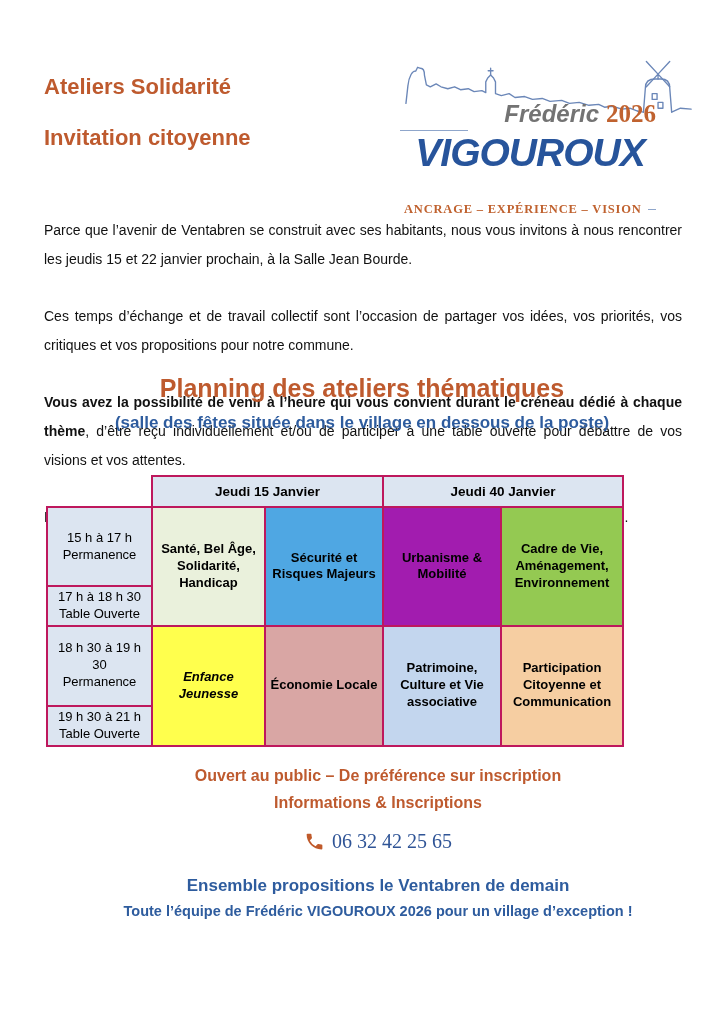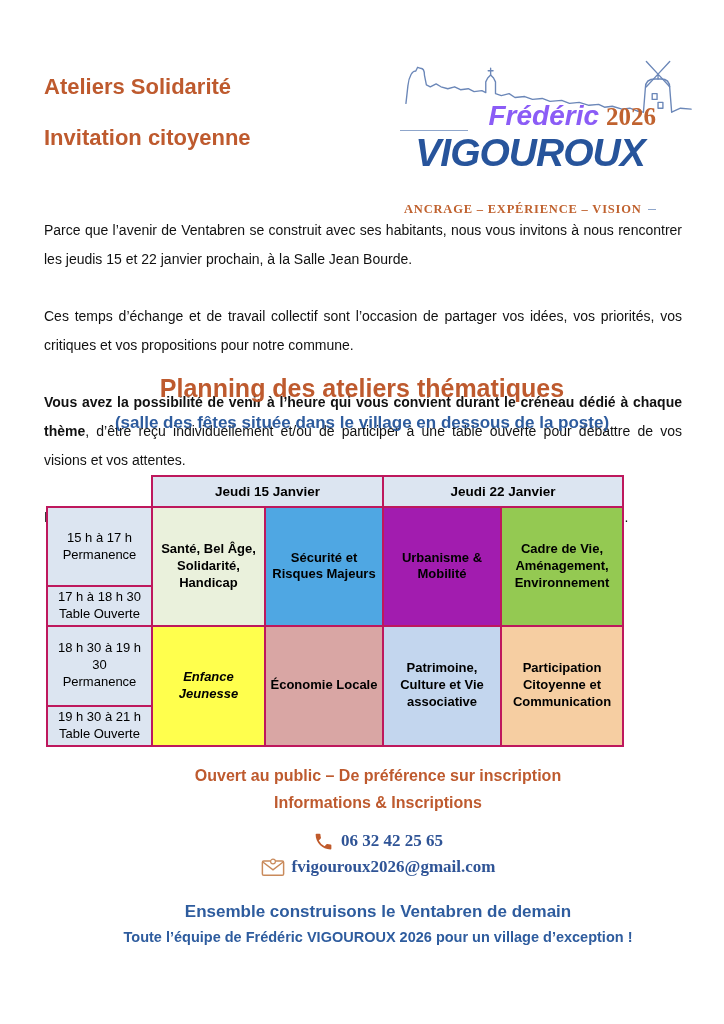--- a/index.html
+++ b/index.html
@@ -13,21 +13,21 @@
   
   .titles { position:absolute; left:44px; top:74px; }
   .title-line { font-size:22px; font-weight:bold; color:#BE5A2E; }
   .title-line + .title-line { margin-top:25px; }
 
   
   .logo { position:absolute; left:398px; top:34px; width:302px; height:156px; }
   .logo-skyline { position:absolute; left:6px; top:2px; width:292px; height:86px; }
   .logo-name-row { position:absolute; right:44px; top:66px; display:flex; align-items:baseline; }
   .logo-first { font-family:"Liberation Sans", sans-serif; font-style:italic; font-weight:bold;
-                font-size:28px; color:#8b5cf6; letter-spacing:0px; }
+                font-size:24px; color:#737373; letter-spacing:0px; }
   .logo-year  { font-family:"Liberation Serif", serif; font-size:25px; font-weight:bold;
                 color:#C0622F; margin-left:7px; }
   .logo-first-line { position:absolute; left:2px; top:96px; width:68px; border-top:1.5px solid #8FA6CB; }
   .logo-last { position:absolute; left:4px; top:97px; width:256px; text-align:center;
                font-style:italic; font-weight:bold; font-size:39px; color:#27549B; letter-spacing:-1px; }
   .logo-tagline-row { position:absolute; left:6px; top:168px; width:252px; display:flex; align-items:center; }
   .logo-tagline { font-family:"Liberation Serif", serif; font-size:12.5px; font-weight:bold;
                   color:#C0622F; letter-spacing:0.8px; white-space:nowrap; }
   .logo-tagline-line { flex:1 1 auto; border-top:1.5px solid #8FA6CB; margin-left:6px; }
 
@@ -51,22 +51,22 @@
   .schedule td.time { background:#DCE5F1; font-weight:normal; color:#000; }
   .schedule td.ws { font-weight:bold; color:#000; }
   .col-time{width:105px;} .col-a{width:113px;} .col-b{width:118px;} .col-c{width:118px;} .col-d{width:122px;}
   .ws-0{background:#EAF1DC;} .ws-1{background:#4FA7E3;} .ws-2{background:#a21caf;} .ws-3{background:#94C952;}
   .ws-4{background:#FFFF4D;font-style:italic;} .ws-5{background:#D9A6A4;} .ws-6{background:#C3D6EE;} .ws-7{background:#F6CEA2;}
   .slot-time, .slot-kind { display:block; }
 
   
   .footer { position:absolute; left:0; top:762px; width:724px; text-align:center;padding-left:32px; }
   .f-orange { font-size:16px; font-weight:bold; color:#BE5A2E; line-height:27px; }
-  .contact { margin-top:12px; font-family:"Liberation Serif", serif; font-weight:bold;
-             font-size:17px; color:#2F5496; line-height:26px; }
+  .contact { margin-top:12px; font-family:"Liberation Serif", serif; font-weight:normal;
+             font-size:20px; color:#2F5496; line-height:26px; }
   .contact-row { display:flex; justify-content:center; align-items:center; gap:7px; }
   .contact a { color:#2F5496; text-decoration:none; }
   .icon-svg { display:inline-block; vertical-align:middle; }
   .slogan { margin-top:22px; font-size:17px; font-weight:bold; color:#2E5C9E; }
   .team   { margin-top:7px; font-size:14.5px; font-weight:bold; color:#2E5C9E; }
 </style>
 </head>
 <body>
 
 <div class="page">
@@ -114,21 +114,21 @@
       <col class="col-time">
         <col class="col-a">
         <col class="col-b">
         <col class="col-c">
         <col class="col-d">
     </colgroup>
     <tbody>
         <tr>
       <td class="no-cell"></td>
       <th class="day" colspan="2">Jeudi 15 Janvier</th>
-      <th class="day" colspan="2">Jeudi 22 Janvier</th>
+      <th class="day" colspan="2">Jeudi 40 Janvier</th>
     </tr>
     <tr style="height:79px;">
       <td class="time">
         <span class="slot-time">15 h à 17 h</span>
         <span class="slot-kind">Permanence</span>
       </td>
       <td class="ws ws-0" rowspan="2">Santé, Bel Âge, Solidarité, Handicap</td>
       <td class="ws ws-1" rowspan="2">Sécurité et Risques Majeurs</td>
       <td class="ws ws-2" rowspan="2">Urbanisme &amp; Mobilité</td>
       <td class="ws ws-3" rowspan="2">Cadre de Vie, Aménagement, Environnement</td>
@@ -162,27 +162,19 @@
     <div class="f-orange">Ouvert au public – De préférence sur inscription</div>
     <div class="f-orange">Informations &amp; Inscriptions</div>
 
     <div class="contact">
       <div class="contact-row">
         <svg class="icon-svg" width="21" height="21" viewBox="0 0 24 24">
           <path fill="#C05A2B" d="M6.62 10.79a15.05 15.05 0 0 0 6.59 6.59l2.2-2.2a1 1 0 0 1 1.01-.24c1.12.37 2.33.57 3.58.57a1 1 0 0 1 1 1V20a1 1 0 0 1-1 1C10.61 21 3 13.39 3 4a1 1 0 0 1 1-1h3.5a1 1 0 0 1 1 1c0 1.25.2 2.45.57 3.57a1 1 0 0 1-.25 1.02l-2.2 2.2z"></path>
         </svg>
         <span>06 32 42 25 65</span>
       </div>
-      <div class="contact-row">
-        <svg class="icon-svg" width="24" height="19" viewBox="0 0 26 20">
-          <rect x="1.5" y="3" width="23" height="15.5" rx="1.5" fill="none" stroke="#C98A5B" stroke-width="1.6"></rect>
-          <path d="M2 4 L13 12.5 L24 4" fill="none" stroke="#C98A5B" stroke-width="1.6"></path>
-          <circle cx="13" cy="3.5" r="2.6" fill="#ffffff" stroke="#C98A5B" stroke-width="1.3"></circle>
-        </svg>
-        <a href="#">fvigouroux2026@gmail.com</a>
-      </div>
     </div>
 
-    <div class="slogan">Ensemble construisons le Ventabren de demain</div>
+    <div class="slogan">Ensemble propositions le Ventabren de demain</div>
     <div class="team">Toute l’équipe de Frédéric VIGOUROUX 2026 pour un village d’exception !</div>
   </div>
 
 </div>
 
 </body></html>

